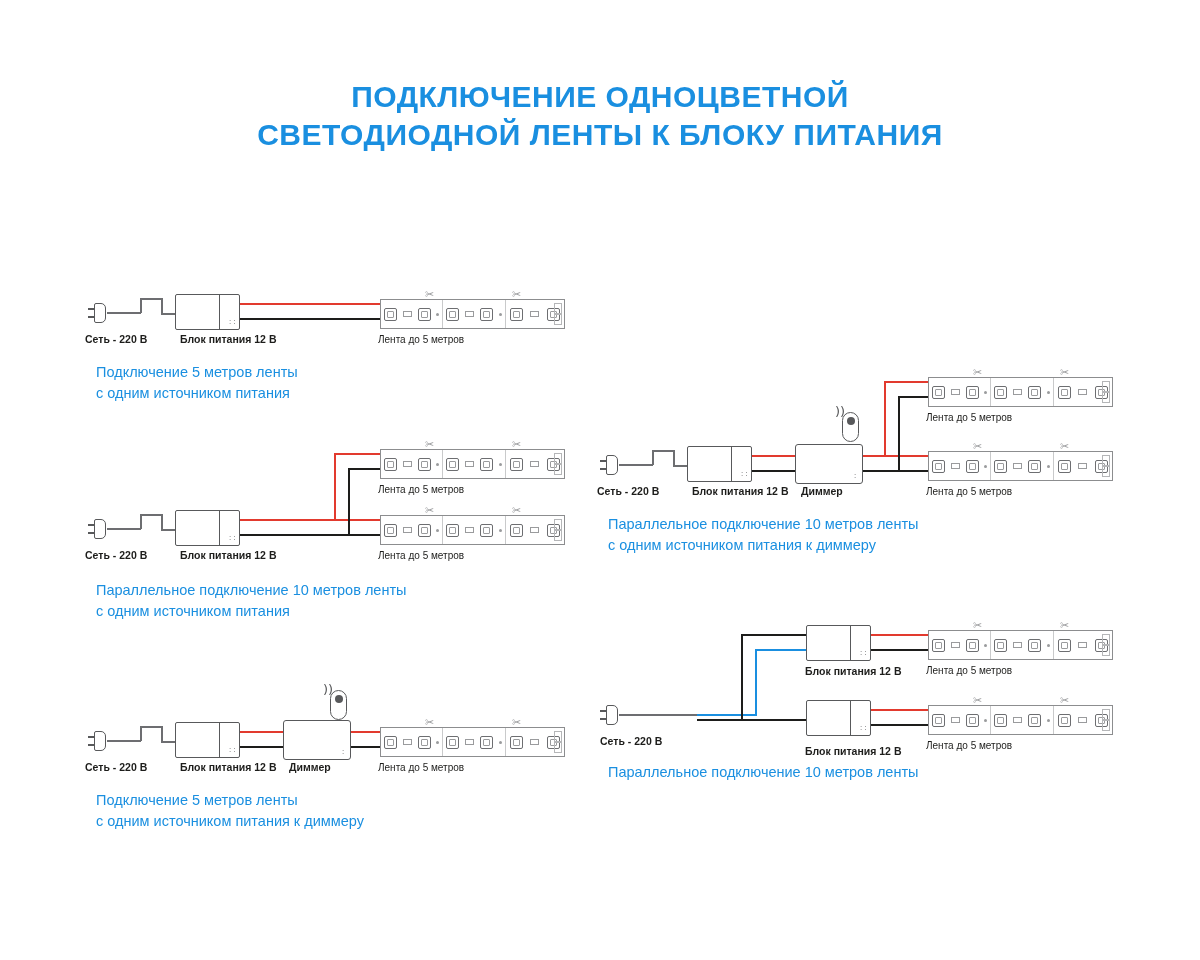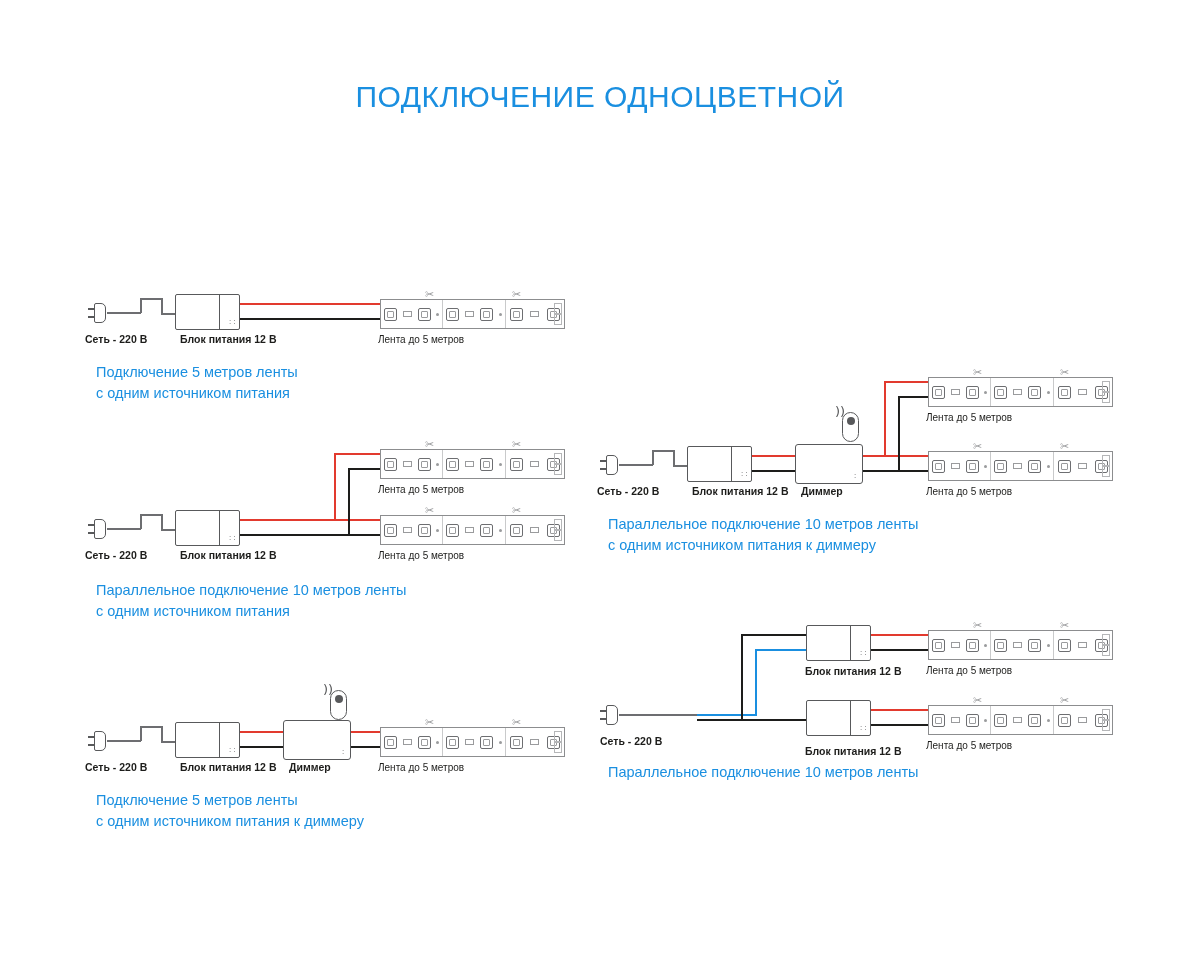--- a/index.html
+++ b/index.html
@@ -16,21 +16,21 @@
   }
 
   
   .title {
     position: absolute;
     top: 78px;
     left: 0;
     width: 1200px;
     text-align: center;
     color: #1a8fe0;
-    font-weight: normal;
+    font-weight: bold;
     font-size: 30px;
     line-height: 38px;
     letter-spacing: 0.5px;
   }
   .title .line { display: block; white-space: nowrap; }
 
   
   .diagram { position: absolute; }
 
   .wire      { position: absolute; background: #e23a2e; }      
@@ -188,20 +188,21 @@
     font-size: 8px;
     color: #58595b;
     line-height: 8px;
   }
 </style>
 </head>
 <body>
 
 <div class="title">
   <span class="line">ПОДКЛЮЧЕНИЕ ОДНОЦВЕТНОЙ</span>
+  <span class="line">СВЕТОДИОДНОЙ ЛЕНТЫ К БЛОКУ ПИТАНИЯ</span>
 </div>
 
 <div class="diagram" style="left:0;top:0;width:600px;height:400px;">
 
   <div class="plug" style="left:88px;top:303px;width:20px;height:20px;">
     <span class="pin p1"></span>
     <span class="pin p2"></span>
     <span class="body"></span>
   </div>
 

